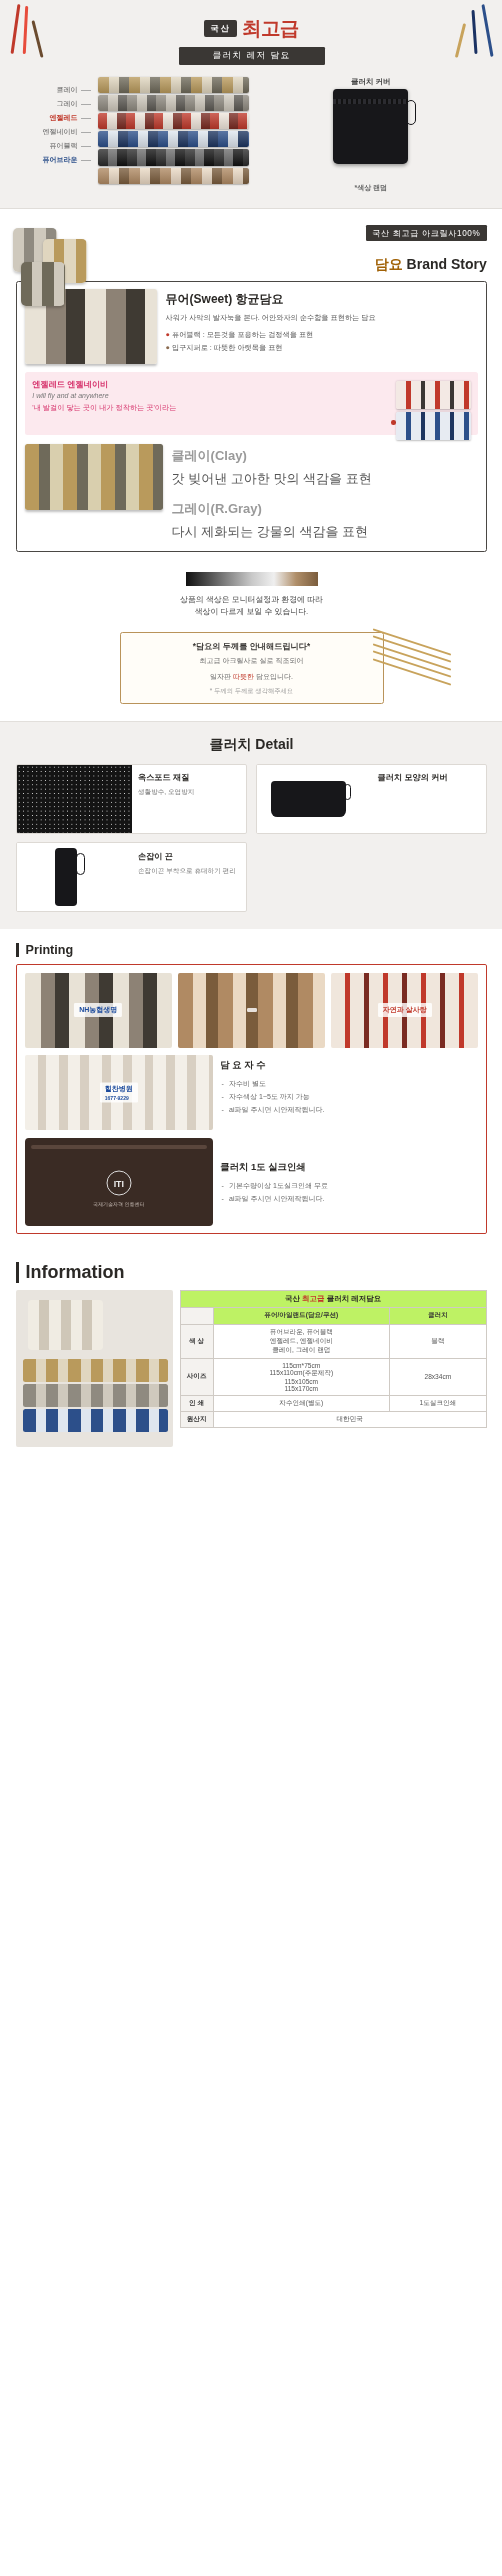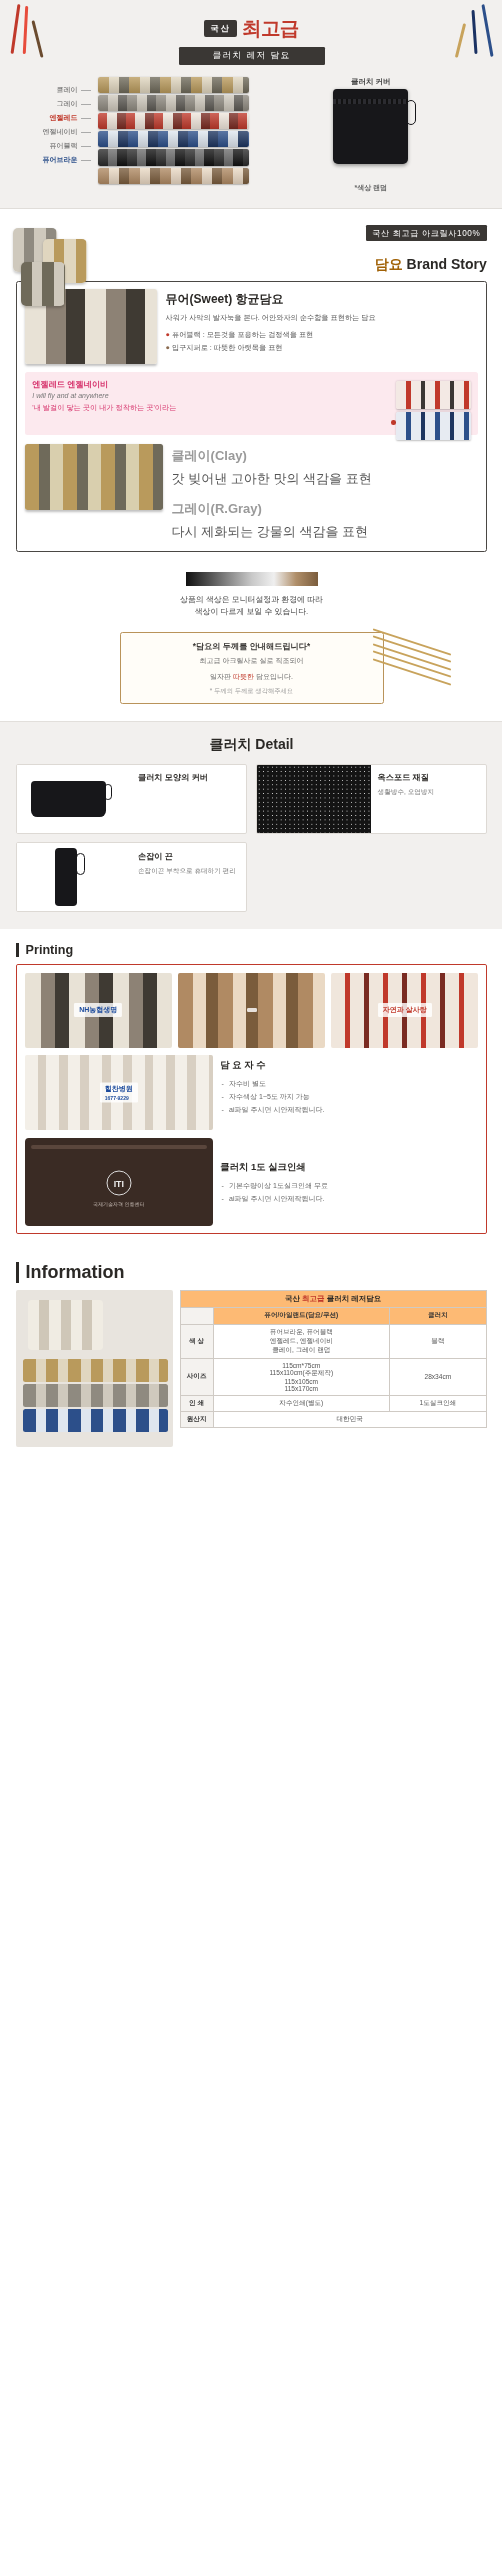--- a/index.html
+++ b/index.html
@@ -184,21 +184,21 @@
   }
   .clutch-print .emblem-sub { position: absolute; left: 50%; top: 72%; transform: translateX(-50%); color: #cfc4bd; font-size: 5px; white-space: nowrap; }
 
   
   .sec-info { padding: 11.3px 16.3px 19px 16.3px; }
   .info-head { display: inline-block; font-size: 18px; font-weight: bold; color: #2b2926; border-left: 3.1px solid #2b2926; padding-left: 6.3px; margin-bottom: 7.5px; }
   .info-row { display: flex; gap: 6.3px; align-items: flex-start; }
   .info-img { width: 157px; height: 157px; border-radius: 1.9px; background: #e8e4de; position: relative; overflow: hidden; }
   table.spec { flex: 1; border-collapse: collapse; font-size: 6.6px; }
   table.spec th, table.spec td { border: 0.6px solid #cfcac4; padding: 3.1px 3.8px; text-align: center; color: #555; }
-  table.spec th { background: #fdba74; color: #333; font-weight: bold; }
+  table.spec th { background: #bef264; color: #333; font-weight: bold; }
   table.spec td.leftcol { background: #f4f2ef; color: #333; font-weight: bold; width: 33px; }
   .spec-title { font-size: 7.5px; font-weight: bold; color: #2b2926; }
   .spec-title .accent { color: #c0392b; }
 </style>
 </head>
 <body>
 
 <div class="page">
 
   <section class="hero">
@@ -355,36 +355,36 @@
         <div class="rod" style="left:0;top:34px;width:82px;transform:rotate(18deg);"></div>
       </div>
     </div>
   </section>
 
   <section class="sec-detail">
     <div class="sec-title-center">클러치 Detail</div>
     <div class="grid2">
 
       <div class="card">
+        <div class="card-img" style="background:#141414;background-image:radial-gradient(#eee 0.4px, transparent 0.5px);background-size:4.4px 4.4px;"></div>
+        <div class="card-body">
+          <h5>옥스포드 재질</h5>
+          <p>생활방수, 오염방지</p>
+        </div>
+      </div>
+
+      <div class="card">
         <div class="card-img" style="background:#fff;position:relative;">
           <div style="position:absolute;left:14px;top:16.3px;width:75px;height:36px;background:#17171a;border-radius:3.8px 3.8px 6.3px 6.3px;"></div>
           <div style="position:absolute;left:87px;top:19px;width:7.5px;height:16.3px;border:1.9px solid #17171a;border-radius:3.8px;"></div>
         </div>
         <div class="card-body">
           <h5>클러치
 모양의 커버</h5>
           <p></p>
-        </div>
-      </div>
-
-      <div class="card">
-        <div class="card-img" style="background:#141414;background-image:radial-gradient(#eee 0.4px, transparent 0.5px);background-size:4.4px 4.4px;"></div>
-        <div class="card-body">
-          <h5>옥스포드 재질</h5>
-          <p>생활방수, 오염방지</p>
         </div>
       </div>
 
 
       <div class="card">
         <div class="card-img" style="background:#fff;position:relative;">
           <div style="position:absolute;left:38px;top:5px;width:21.4px;height:58px;background:#17171a;border-radius:3.8px;"></div>
           <div style="position:absolute;left:59px;top:10px;width:8.8px;height:21.4px;border:1.9px solid #17171a;border-radius:4.4px;"></div>
         </div>
         <div class="card-body">

